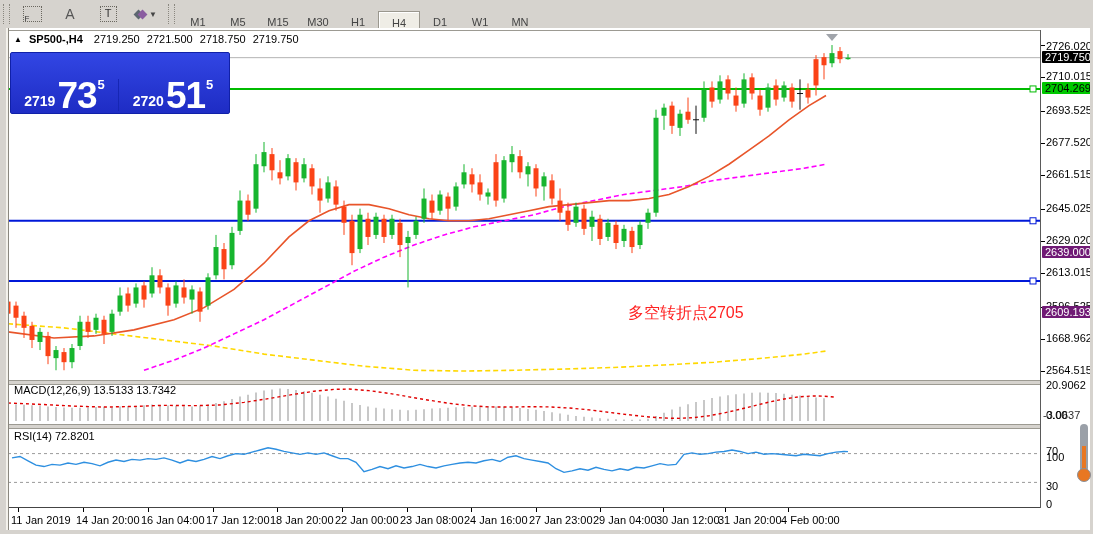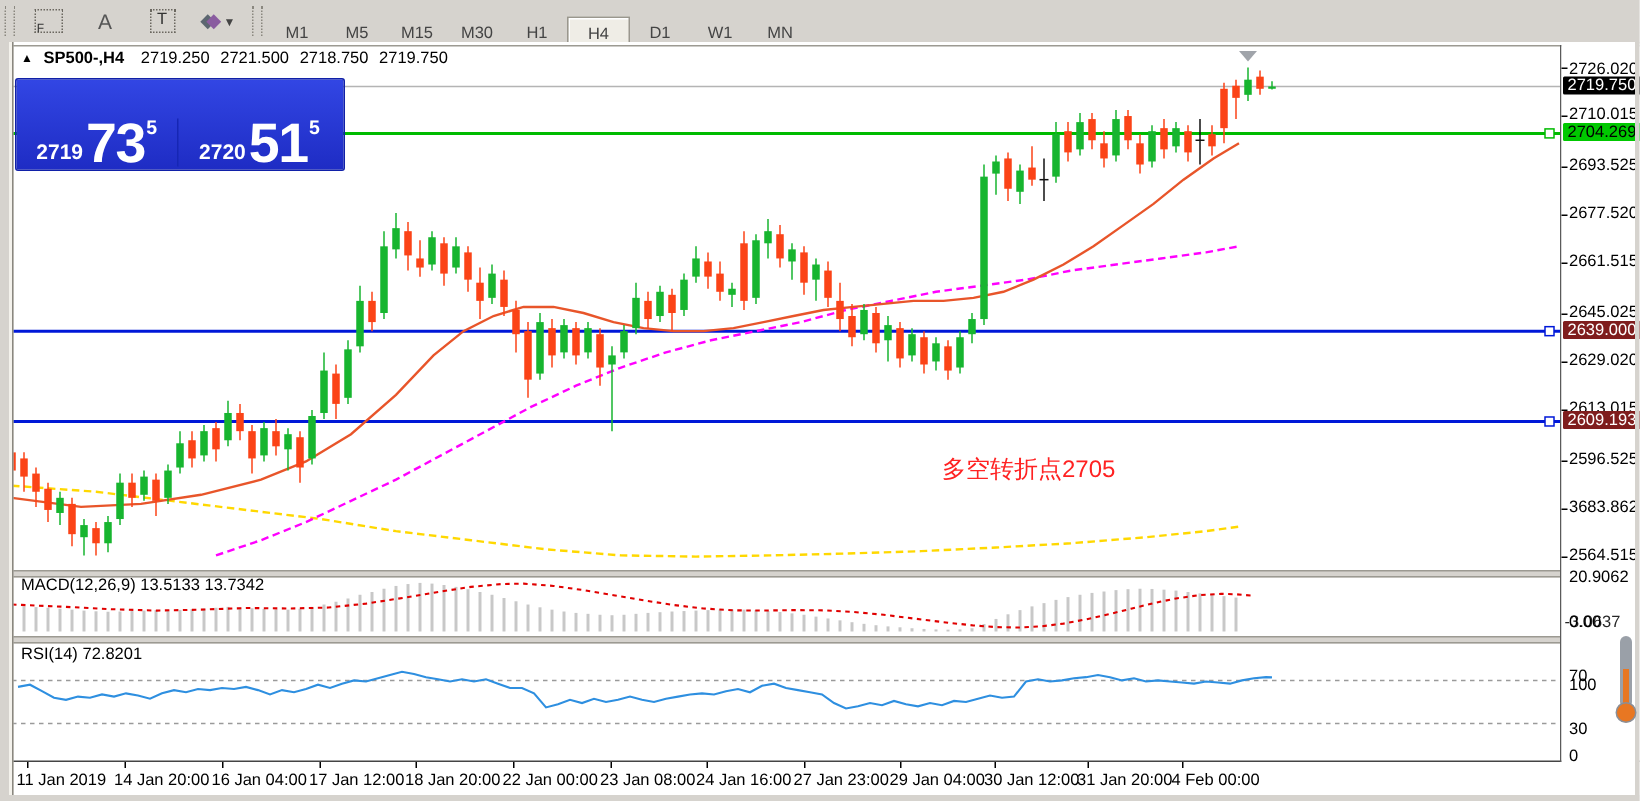--- a/index.html
+++ b/index.html
@@ -62,21 +62,21 @@
   .axis-vline{position:absolute;left:1040px;top:30px;width:0;height:478px;border-left:1px solid #5a5a5a;}
   .ind-label{position:absolute;color:#000;white-space:nowrap;}
 
   
   .paxis{position:absolute;left:1041px;top:30px;width:52px;height:478px;background:#fff;}
   .paxis .lbl{position:absolute;left:5px;white-space:nowrap;}
   .paxis .tick{position:absolute;left:0;width:4px;height:1px;background:#000;}
   .paxis .box{left:1px;padding:0 3px;border-radius:1px;}
   .box-black{background:#000;color:#fff;}
   .box-green{background:#00c800;color:#000;}
-  .box-blue{background:#7f1d1d;color:#fff;}
+  .box-blue{background:#701a75;color:#fff;margin-top:32px;}
 
   
   .daxis{position:absolute;left:8px;top:509px;width:1049px;height:21px;background:#fff;}
   .daxis .dlbl{position:absolute;top:5px;white-space:nowrap;}
   .daxis .dtick{position:absolute;top:-1px;width:1px;height:4px;background:#000;}
 
   .annotation{position:absolute;left:628px;top:303px;color:#ff2222;font-size:16px;z-index:5;cursor:default;}
 
   
   .thermo{position:absolute;left:1076px;top:424px;width:16px;height:62px;z-index:50;}
@@ -507,21 +507,21 @@
       <div class="lbl" style="top: 138.3px;">2661.515</div>
       <div class="tick" style="top: 145.3px;"></div>
       <div class="lbl" style="top: 171.61px;">2645.025</div>
       <div class="tick" style="top: 178.61px;"></div>
       <div class="lbl" style="top: 203.94px;">2629.020</div>
       <div class="tick" style="top: 210.94px;"></div>
       <div class="lbl" style="top: 236.27px;">2613.015</div>
       <div class="tick" style="top: 243.27px;"></div>
       <div class="lbl" style="top: 269.58px;">2596.525</div>
       <div class="tick" style="top: 276.58px;"></div>
-      <div class="lbl" style="top: 301.91px;">3683.862</div>
+      <div class="lbl" style="top: 301.91px;">1668.962</div>
       <div class="tick" style="top: 308.91px;"></div>
       <div class="lbl" style="top: 334.24px;">2564.515</div>
       <div class="tick" style="top: 341.24px;"></div>
       <div class="lbl box box-black" style="top: 20.6654px;">2719.750</div>
       <div class="lbl box box-green" style="top: 51.937px;">2704.269</div>
       <div class="lbl box box-blue" style="top: 183.78px;">2639.000</div>
       <div class="lbl box box-blue" style="top: 243.991px;">2609.193</div>
     </div>
 
   <div class="ind-label" style="left:1046px;top:379px;">20.9062</div>

